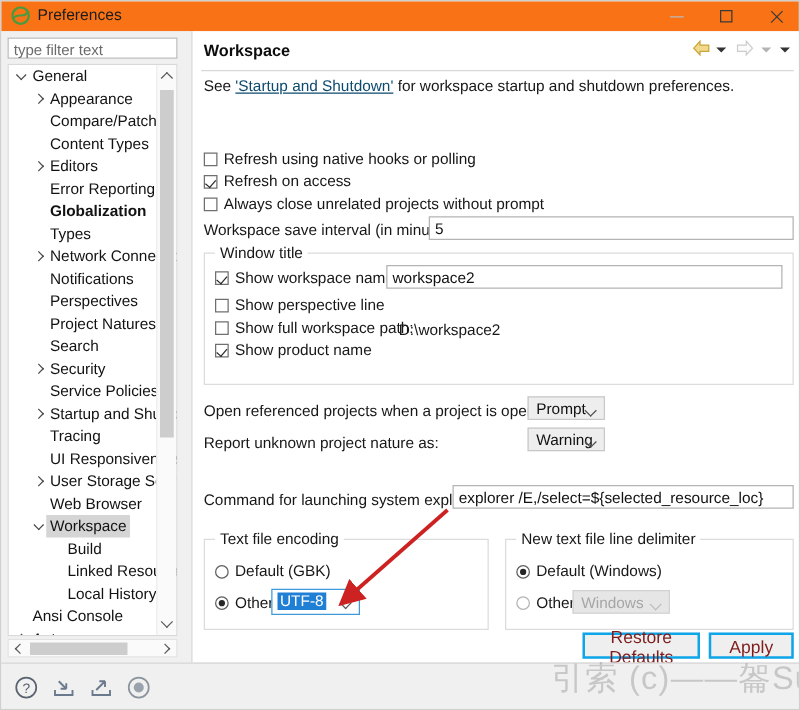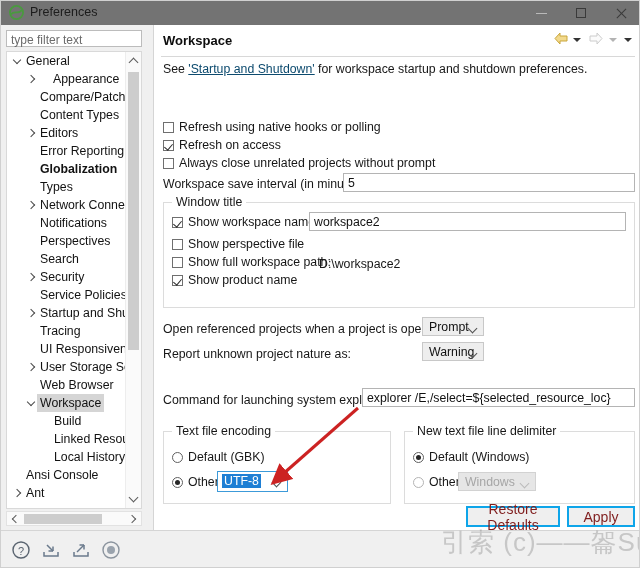--- a/index.html
+++ b/index.html
@@ -6,21 +6,21 @@
   body{
     width:640px;height:568px;overflow:hidden;
     font-family:"Liberation Sans","DejaVu Sans",sans-serif;
     font-size:12px;color:#1a1a1a;background:#f0f0f0;
     -webkit-font-smoothing:antialiased;
   }
   .win{position:relative;width:640px;height:568px;background:#f0f0f0;box-sizing:border-box;
        border:1px solid #d0d0d0;overflow:hidden;}
 
   
-  .titlebar{position:absolute;left:0;top:0;width:640px;height:24px;background:#737373;}
+  .titlebar{position:absolute;left:0;top:0;width:640px;height:24px;background:#f97316;}
   .title-icon{position:absolute;left:8px;top:4px;width:15px;height:15px;}
   .title-text{position:absolute;left:29px;top:4px;font-size:12.5px;color:#1c1c1c;}
   .wbtn{position:absolute;top:0;width:40px;height:24px;cursor:default;}
   .w-min{left:520px;}
   .w-max{left:560px;}
   .w-close{left:600px;}
   .glyph-min{position:absolute;left:15px;top:12px;width:11px;height:1px;background:#b9b9b9;}
   .glyph-max{position:absolute;left:15px;top:7px;width:10px;height:10px;border:1.3px solid #3a3a3a;box-sizing:border-box;}
   .glyph-x{position:absolute;left:14px;top:6px;width:12px;height:12px;}
   .glyph-x:before,.glyph-x:after{content:"";position:absolute;left:0;top:5.5px;width:13px;height:1.2px;background:#3a3a3a;}
@@ -154,21 +154,21 @@
           <div class="tnode">
             <span class="arrow open" style="left: 6px;">
               <i></i>
             </span>
             <span class="lbl" style="left: 19px;">General</span>
           </div>
           <div class="tnode">
             <span class="arrow closed" style="left: 20px;">
               <i></i>
             </span>
-            <span class="lbl" style="left: 46px; text-align: right;">Appearance</span>
+            <span class="lbl" style="left: 33px; text-align: right;">Appearance</span>
           </div>
           <div class="tnode">
             <span class="lbl" style="left: 33px;">Compare/Patch</span>
           </div>
           <div class="tnode">
             <span class="lbl" style="left: 33px;">Content Types</span>
           </div>
           <div class="tnode">
             <span class="arrow closed" style="left: 20px;">
               <i></i>
@@ -188,20 +188,23 @@
             <span class="arrow closed" style="left: 20px;">
               <i></i>
             </span>
             <span class="lbl" style="left: 33px;">Network Connectio</span>
           </div>
           <div class="tnode">
             <span class="lbl" style="left: 33px;">Notifications</span>
           </div>
           <div class="tnode">
             <span class="lbl" style="left: 33px;">Perspectives</span>
+          </div>
+          <div class="tnode">
+            <span class="lbl" style="left: 33px;">Project Natures</span>
           </div>
           <div class="tnode">
             <span class="lbl" style="left: 33px;">Search</span>
           </div>
           <div class="tnode">
             <span class="arrow closed" style="left: 20px;">
               <i></i>
             </span>
             <span class="lbl" style="left: 33px;">Security</span>
           </div>
@@ -325,21 +328,21 @@
     </div>
     <div class="row" style="left:18px;top:192px;">
       <i class="cb on"></i>
       <span class="t">Show workspace name:</span>
     </div>
     <div class="txtin" style="left:155px;top:187px;width:317px;height:19px;">
       <span class="v">workspace2</span>
     </div>
     <div class="row" style="left:18px;top:214px;">
       <i class="cb"></i>
-      <span class="t">Show perspective file</span>
+      <span class="t">Show perspective line</span>
     </div>
     <div class="row" style="left:18px;top:232px;">
       <i class="cb"></i>
       <span class="t">Show full workspace path:</span>
     </div>
     <div class="row" style="left:165px;top:232px;">D:\workspace2</div>
     <div class="row" style="left:18px;top:250px;">
       <i class="cb on"></i>
       <span class="t">Show product name</span>
     </div>

